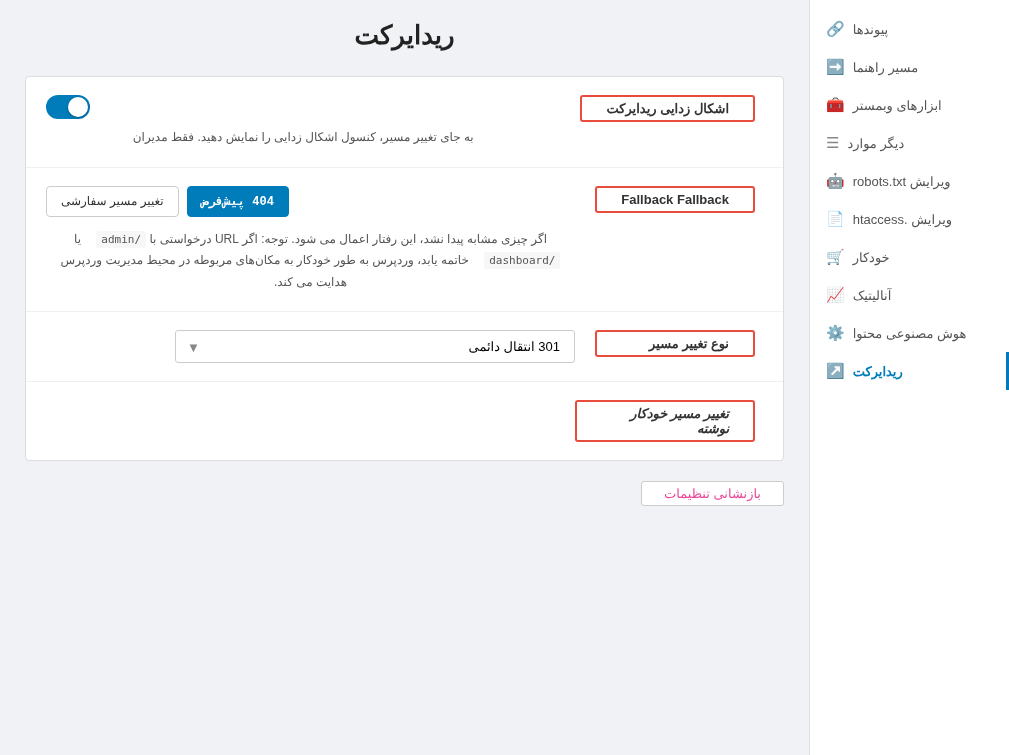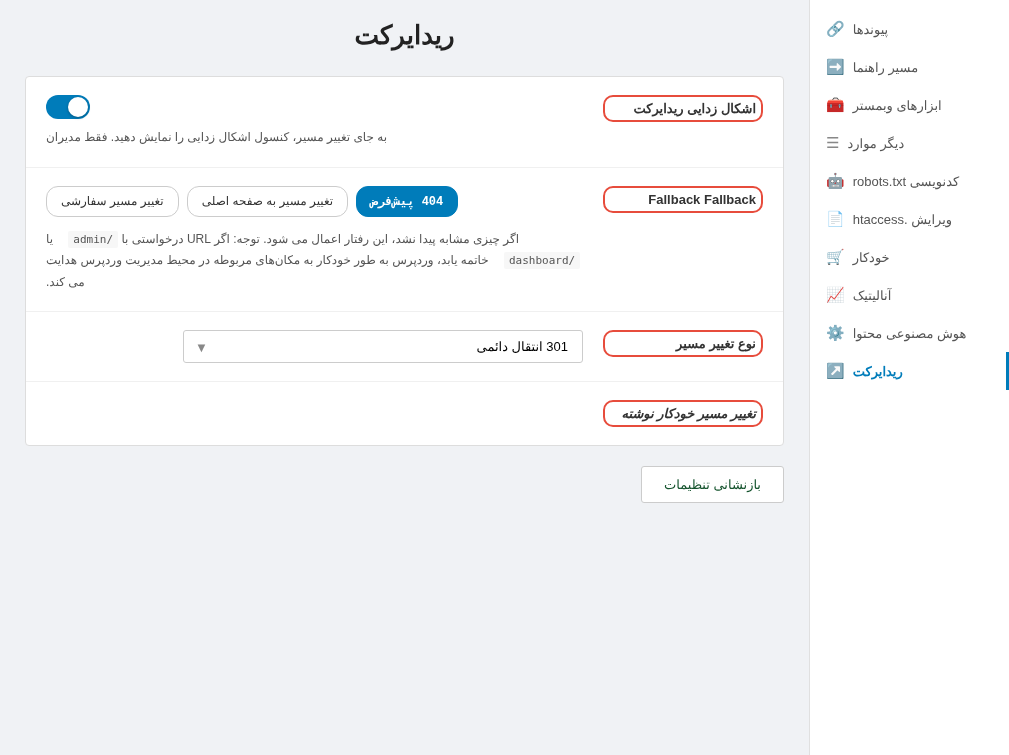--- a/index.html
+++ b/index.html
@@ -89,35 +89,35 @@
     .card-row:last-child { border-bottom: none; font-style: italic; }
 
     .section-label {
       min-width: 160px;
       max-width: 180px;
       font-size: 13px;
       font-weight: bold;
       color: #333;
       text-align: right;
       border: 2px solid #e74c3c;
-      padding: 4px 5px;
-      border-radius: 10px;
-      margin-right: 0;
+      padding: 4px 24px;
+      border-radius: 3px;
+      margin-right: 8px;
       margin-left: 20px;
       flex-shrink: 0;
     }
     .section-content {
       flex: 1;
       text-align: right;
     }
     .section-desc {
       font-size: 12px;
       color: #555;
       line-height: 1.8;
-      text-align: left;
+      text-align: center;
     }
 
     
     .toggle-wrap {
       display: flex;
       align-items: center;
       justify-content: flex-end;
       margin-bottom: 8px;
     }
     .toggle {
@@ -151,21 +151,21 @@
     
     .fallback-buttons {
       display: flex;
       gap: 8px;
       justify-content: flex-end;
       margin-bottom: 12px;
       flex-wrap: wrap;
     }
     .btn {
       padding: 7px 14px;
-      border-radius: 12px;
+      border-radius: 4px;
       border: 1px solid #ccc;
       cursor: pointer;
       font-size: 12px;
       font-family: Tahoma, Arial, sans-serif;
       direction: rtl;
     }
     .btn-default {
       background: #007cba;
       color: #fff;
       border-color: #007cba;
@@ -218,23 +218,23 @@
       color: #fff;
       border: none;
       padding: 10px 22px;
       border-radius: 3px;
       font-size: 13px;
       cursor: pointer;
       font-family: Tahoma, Arial, sans-serif;
     }
     .btn-reset {
       background: #fff;
-      color: #14532d;
+      color: #ec4899;
       border: 1px solid #ccc;
-      padding: 10px 22px;
+      padding: 4px 22px;
       border-radius: 3px;
       font-size: 13px;
       cursor: pointer;
       font-family: Tahoma, Arial, sans-serif;
     }
 
     .code-note {
       font-size: 11px;
       color: #555;
       background: #f7f7f7;
@@ -262,21 +262,21 @@
     </div>
     <div class="sidebar-item">
       <span>ابزارهای وبمستر</span>
       <span class="sidebar-icon">🧰</span>
     </div>
     <div class="sidebar-item">
       <span>دیگر موارد</span>
       <span class="sidebar-icon">☰</span>
     </div>
     <div class="sidebar-item">
-      <span>کدنویسی robots.txt</span>
+      <span>ویرایش robots.txt</span>
       <span class="sidebar-icon">🤖</span>
     </div>
     <div class="sidebar-item">
       <span>ویرایش .htaccess</span>
       <span class="sidebar-icon">📄</span>
     </div>
     <div class="sidebar-item">
       <span>خودکار</span>
       <span class="sidebar-icon">🛒</span>
     </div>
@@ -313,21 +313,20 @@
           </div>
           <div class="section-desc">به جای تغییر مسیر، کنسول اشکال زدایی را نمایش دهید. فقط مدیران</div>
         </div>
       </div>
 
       <div class="card-row">
         <div class="section-label">Fallback Fallback</div>
         <div class="section-content">
           <div class="fallback-buttons">
             <button class="btn btn-default">404 پیش‌فرض</button>
-            <button class="btn btn-outline">تغییر مسیر به صفحه اصلی</button>
             <button class="btn btn-outline">تغییر مسیر سفارشی</button>
           </div>
           <div class="section-desc">
             <span>اگر چیزی مشابه پیدا نشد، این رفتار اعمال می شود. توجه: اگر URL درخواستی با</span>
             <span class="code-note">/admin</span>
             <span> یا </span>
             <span class="code-note">/dashboard</span>
             <span> خاتمه یابد، وردپرس به طور خودکار به مکان‌های مربوطه در محیط مدیریت وردپرس هدایت می کند.</span>
           </div>
         </div>

